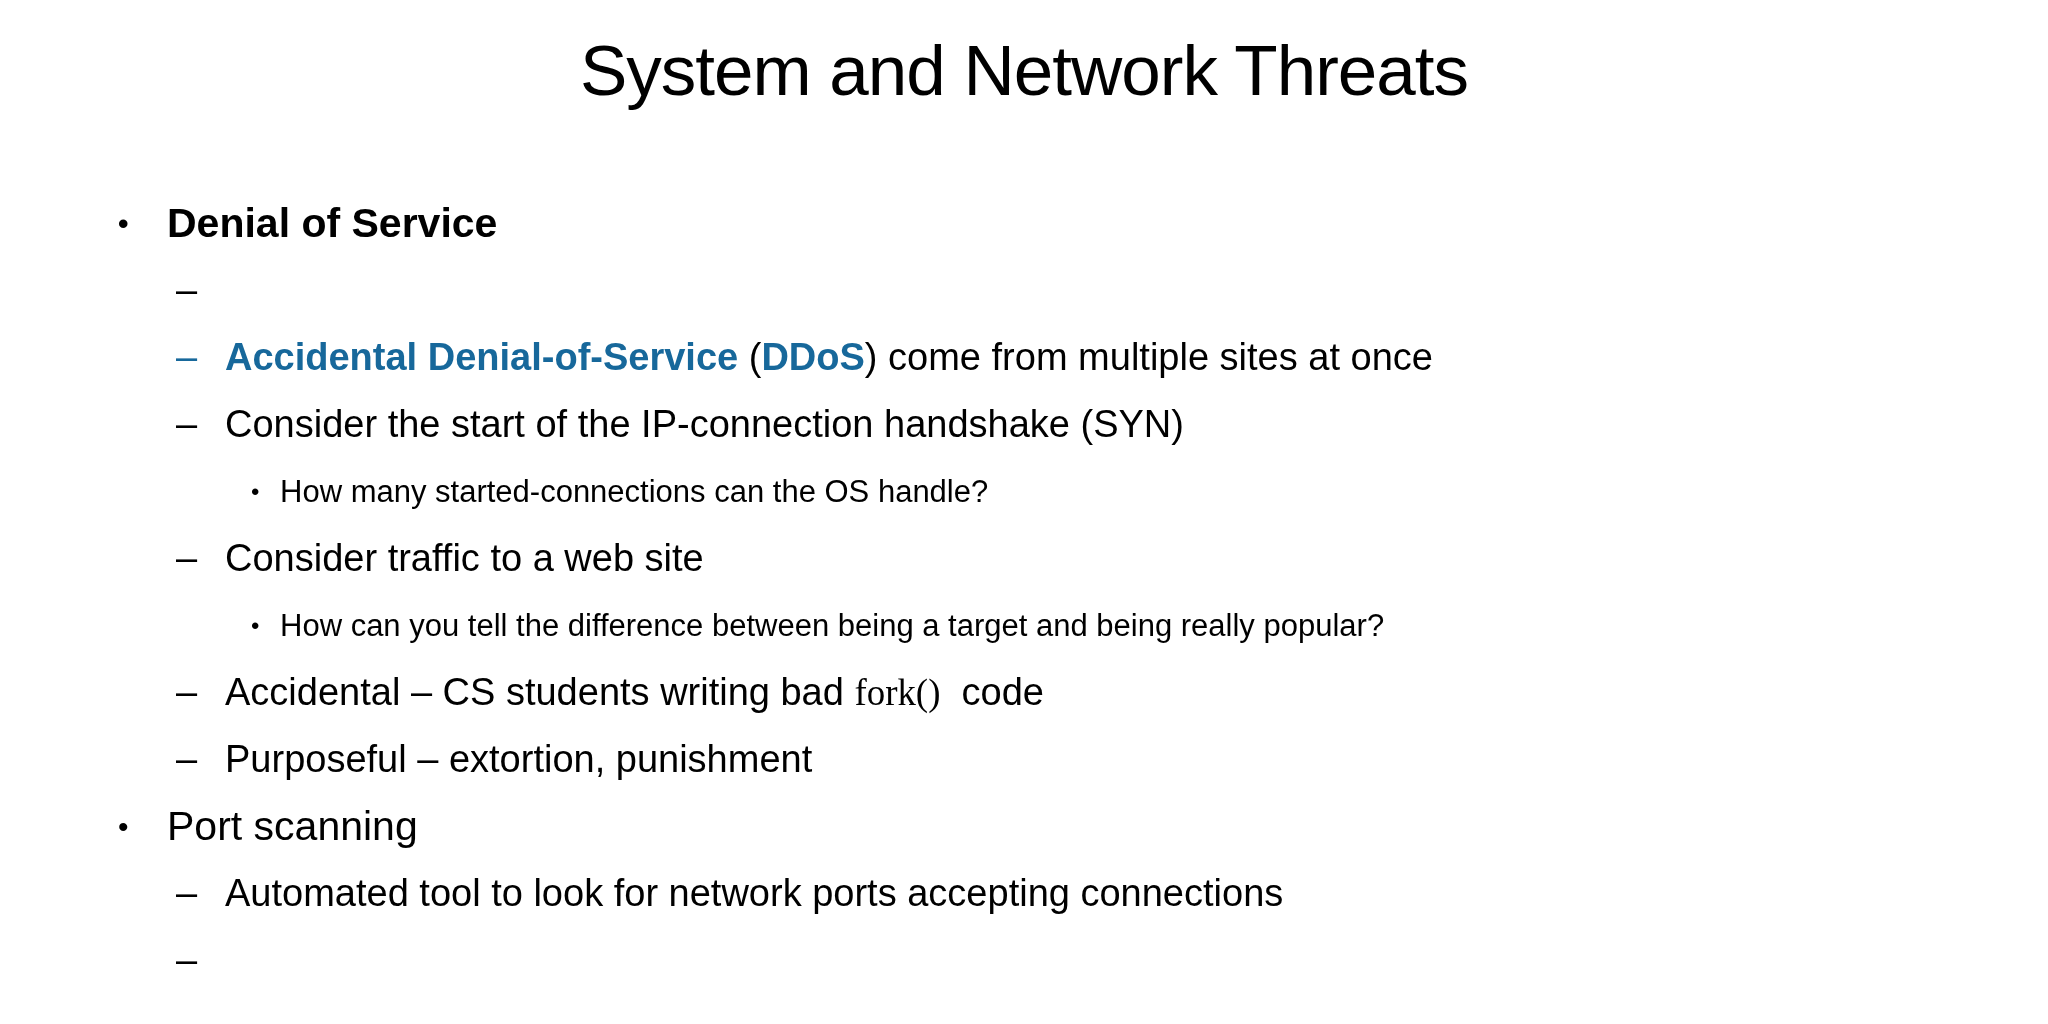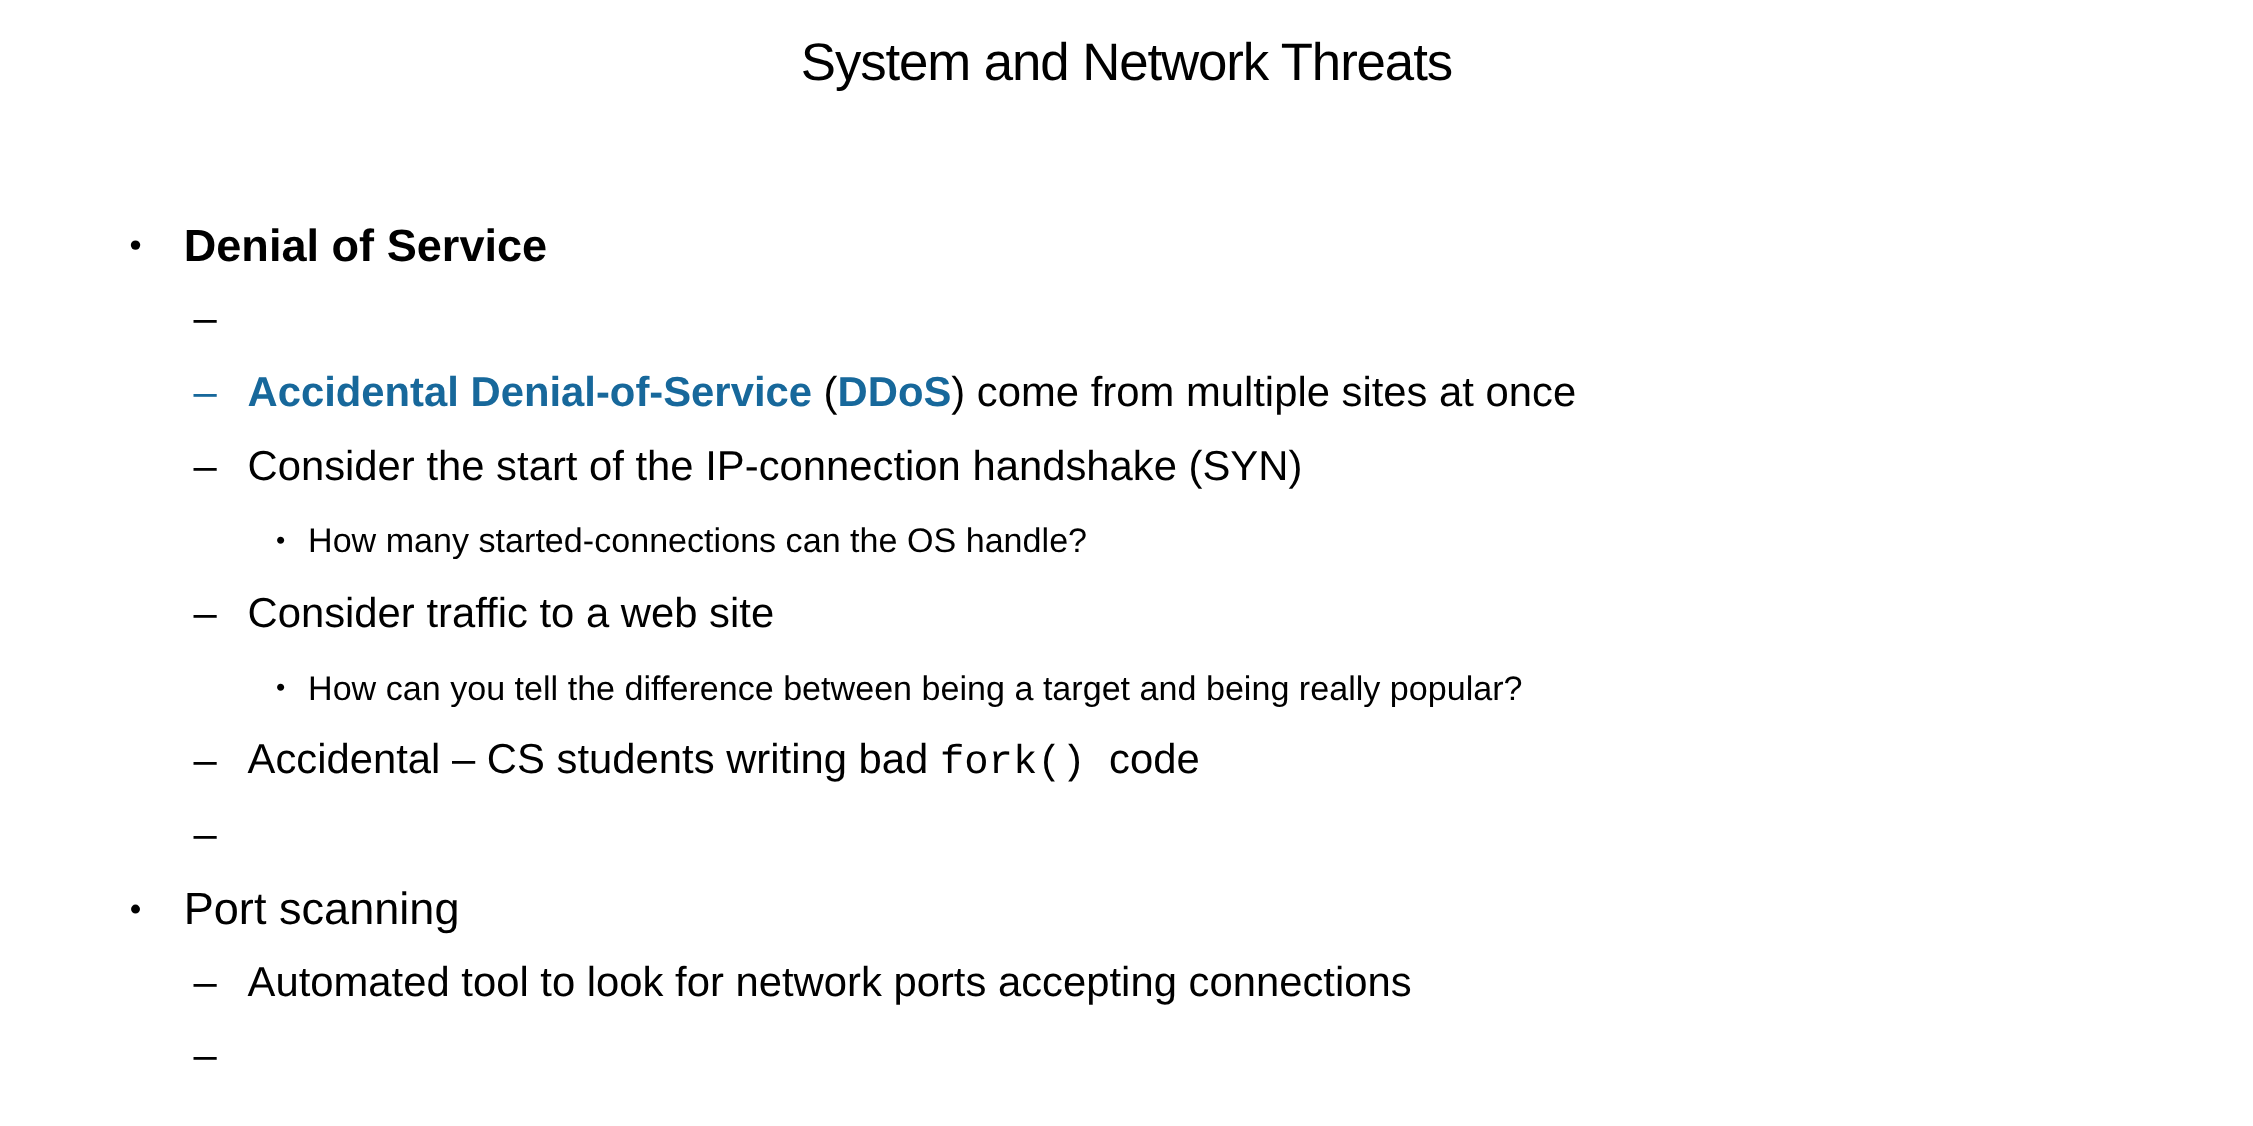--- a/index.html
+++ b/index.html
@@ -11,21 +11,21 @@
     color: #000000;
     font-family: "Liberation Sans", sans-serif;
     overflow: hidden;
   }
   .title {
     position: absolute;
     top: 30px;
     left: 0;
     width: 100%;
     text-align: center;
-    font-size: 48px;
+    font-size: 71px;
     letter-spacing: -1px;
     font-weight: 400;
     color: #000000;
   }
   .content {
     position: absolute;
     top: 190px;
     left: 0;
     right: 0;
   }
@@ -51,21 +51,21 @@
   .line.l2 { padding-left: 176px; font-size: 38px; }
   .line.l2 .marker { width: 49px; }
 
   
   .line.l3 { padding-left: 251px; font-size: 31px; }
   .line.l3 .marker { width: 29px; font-size: 24px; }
 
   .seg.bold-accent { color: var(--accent, #17689B); font-weight: 700; }
   .line.marker-accent .marker { color: var(--accent, #17689B); }
   .seg.mono {
-    font-family: Liberation Mono, monospace;
+    font-family: Liberation Serif, serif;
     font-size: 0.97em;
   }
 </style>
 </head>
 <body>
 
 <div class="slide">
   <div class="title">System and Network Threats</div>
   <div class="content">
       <div class="line l1 bold">
@@ -94,20 +94,21 @@
       <div class="line l3">
         <span class="marker">•</span>
         <span class="text"><span class="seg plain">How can you tell the difference between being a target and being really popular?</span></span>
       </div>
       <div class="line l2">
         <span class="marker">–</span>
         <span class="text"><span class="seg plain">Accidental – CS students writing bad </span><span class="seg mono">fork()</span><span class="seg plain">  code</span></span>
       </div>
       <div class="line l2">
         <span class="marker">–</span>
+        <span class="text"><span class="seg plain">Purposeful – extortion, punishment</span></span>
       </div>
       <div class="line l1">
         <span class="marker">•</span>
         <span class="text"><span class="seg plain">Port scanning</span></span>
       </div>
       <div class="line l2">
         <span class="marker">–</span>
         <span class="text"><span class="seg plain">Automated tool to look for network ports accepting connections</span></span>
       </div>
       <div class="line l2">

